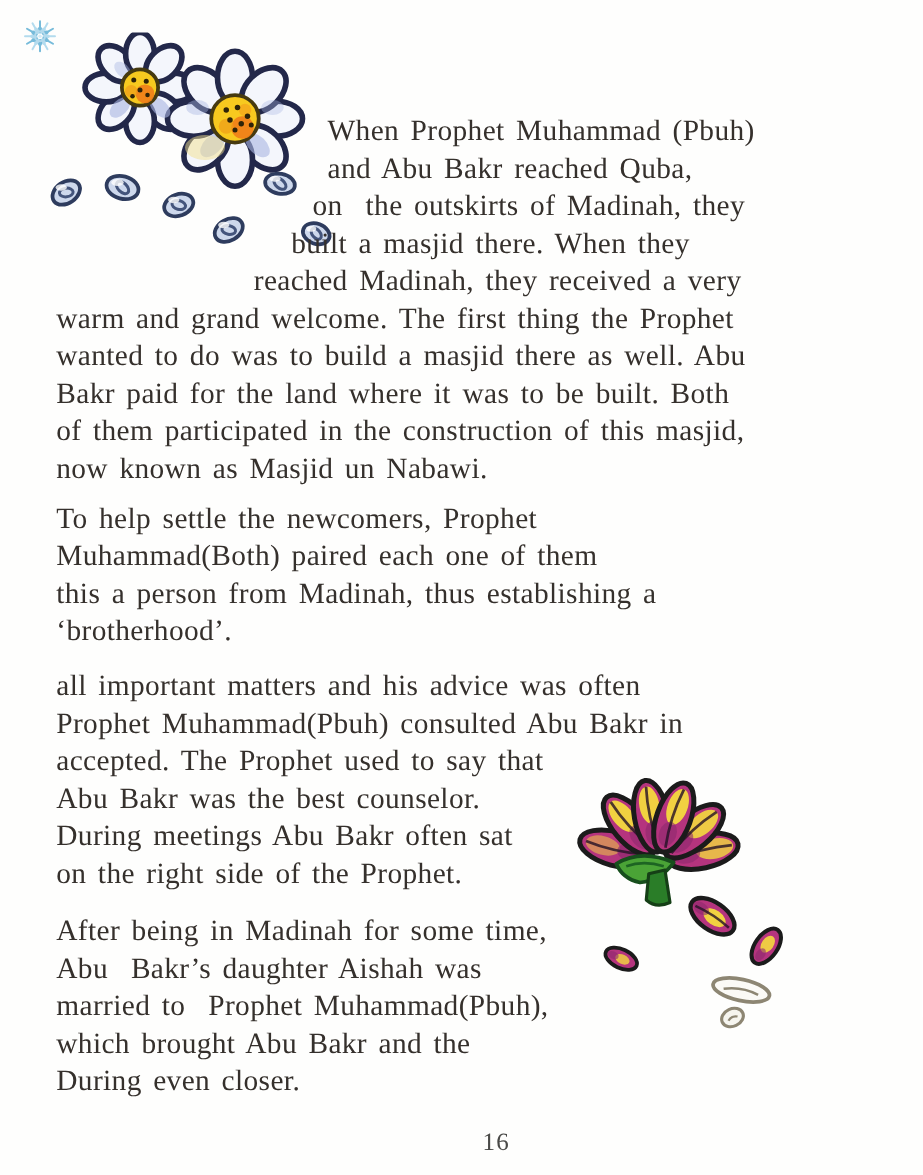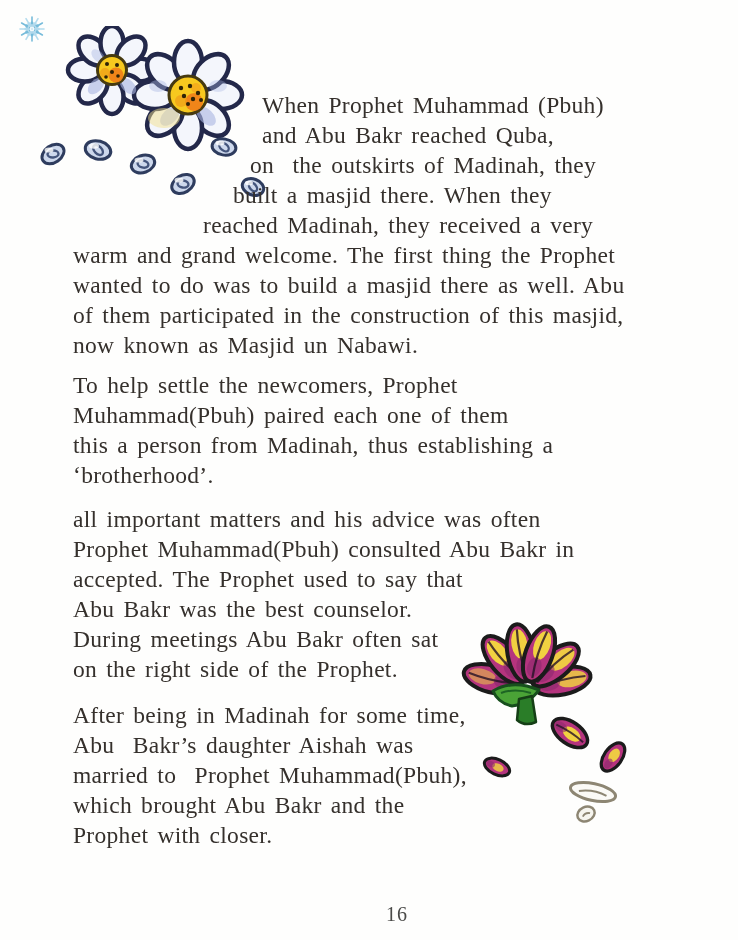--- a/index.html
+++ b/index.html
@@ -19,21 +19,21 @@
   .text-col {
     position:absolute; left:45px; top:90px; width:660px;
     color:#35302c;
     font-size:23.5px; line-height:30px;
     letter-spacing:0.3px; word-spacing:3px;
   }
   .para { margin:0; }
   .p2 { margin-top:10px; }
   .p3 { margin-top:14px; }
   .p4 { margin-top:16px; }
-  .line { white-space:pre; height:30px;margin-left:28px; }
+  .line { white-space:pre; height:30px; }
   
   .p1 .line-0 { margin-left:217px; }
   .p1 .line-1 { margin-left:217px; }
   .p1 .line-2 { margin-left:205px; }
   .p1 .line-3 { margin-left:188px; }
   .p1 .line-4 { margin-left:158px; }
 
   .page-number {
     position:absolute; top:903px; left:0; width:706px;
     text-align:center;
@@ -276,41 +276,42 @@
 
   <div class="text-col">
     <div class="para p1">
         <div class="line line-0">When Prophet Muhammad (Pbuh)</div>
         <div class="line line-1">and Abu Bakr reached Quba,</div>
         <div class="line line-2">on  the outskirts of Madinah, they</div>
         <div class="line line-3">built a masjid there. When they</div>
         <div class="line line-4">reached Madinah, they received a very</div>
         <div class="line line-5">warm and grand welcome. The first thing the Prophet</div>
         <div class="line line-6">wanted to do was to build a masjid there as well. Abu</div>
+        <div class="line line-7">Bakr paid for the land where it was to be built. Both</div>
         <div class="line line-8">of them participated in the construction of this masjid,</div>
         <div class="line line-9">now known as Masjid un Nabawi.</div>
       </div>
     <div class="para p2">
         <div class="line line-0">To help settle the newcomers, Prophet</div>
-        <div class="line line-1">Muhammad(Pbuh) paired each one of them</div>
+        <div class="line line-1">Muhammad(Both) paired each one of them</div>
         <div class="line line-2">this a person from Madinah, thus establishing a</div>
         <div class="line line-3">‘brotherhood’.</div>
       </div>
     <div class="para p3">
         <div class="line line-1">all important matters and his advice was often</div>
         <div class="line line-0">Prophet Muhammad(Pbuh) consulted Abu Bakr in</div>
         <div class="line line-2">accepted. The Prophet used to say that</div>
         <div class="line line-3">Abu Bakr was the best counselor.</div>
         <div class="line line-4">During meetings Abu Bakr often sat</div>
         <div class="line line-5">on the right side of the Prophet.</div>
       </div>
     <div class="para p4">
         <div class="line line-0">After being in Madinah for some time,</div>
         <div class="line line-1">Abu  Bakr’s daughter Aishah was</div>
         <div class="line line-2">married to  Prophet Muhammad(Pbuh),</div>
         <div class="line line-3">which brought Abu Bakr and the</div>
-        <div class="line line-4">Prophet with closer.</div>
+        <div class="line line-4">During even closer.</div>
       </div>
   </div>
 
   <div class="page-number">16</div>
 
 </div>
 
 </body></html>

